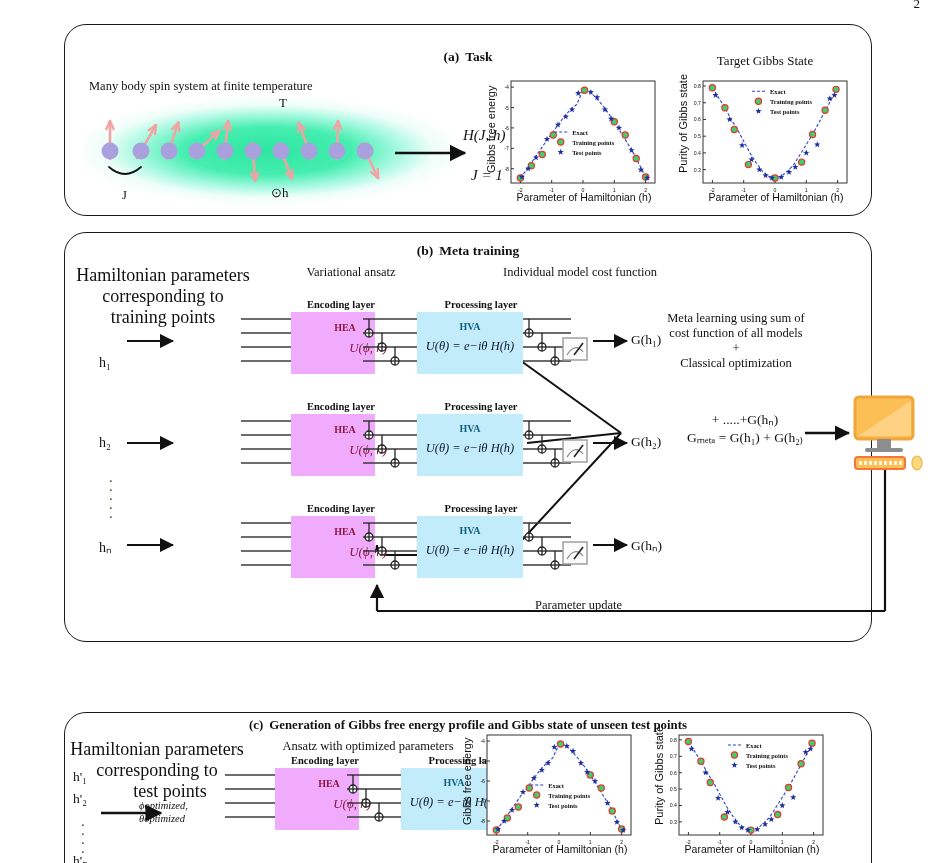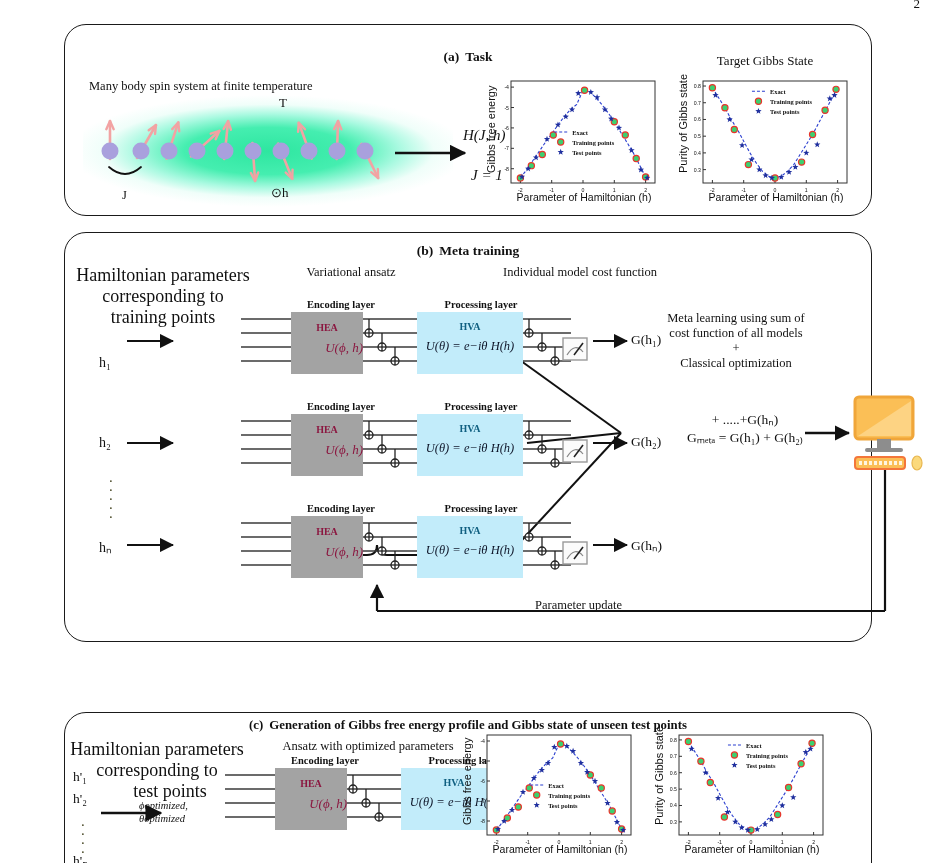--- a/index.html
+++ b/index.html
@@ -34,21 +34,21 @@
   .chart-wrap{position:absolute;}
   .chart-ylabel{position:absolute;font-family:"Liberation Sans",sans-serif;font-size:11px;
       writing-mode:vertical-rl;transform:rotate(180deg);white-space:nowrap;}
   .chart-xlabel{position:absolute;font-family:"Liberation Sans",sans-serif;font-size:10.5px;
       text-align:center;white-space:nowrap;}
 
   
   .side-text{position:absolute;font-size:18px;text-align:center;line-height:1.18;}
   .col-head{position:absolute;font-size:12.5px;text-align:center;white-space:nowrap;}
   .layer-head{position:absolute;font-weight:bold;font-size:10.5px;white-space:nowrap;text-align:center;margin-left:12px;}
-  .hea-box{position:absolute;background:#a3a3a3;}
+  .hea-box{position:absolute;background:#f0abfc;padding-left:12px;}
   .hva-box{position:absolute;background:#c2ecfa;}
   .hea-t1{position:absolute;font-weight:bold;font-size:10px;color:#8b1740;text-align:center;width:100%;}
   .hea-t2{position:absolute;font-size:13px;color:#8b1740;text-align:right;width:100%;font-family:"Liberation Serif",serif;font-style:italic;}
   .hva-t1{position:absolute;font-weight:bold;font-size:10px;color:#0f5f80;text-align:center;width:100%;}
   .hva-t2{position:absolute;font-size:12.5px;color:#0f172a;text-align:center;width:100%;font-family:"Liberation Serif",serif;font-style:italic;}
   .hparam{position:absolute;font-size:14px;font-family:"Liberation Serif",serif;}
   .dots{position:absolute;font-size:15px;line-height:9px;color:#4a4a28;}
   .gout{position:absolute;font-size:13.5px;font-family:"Liberation Serif",serif;white-space:nowrap;}
   #meta-text{position:absolute;left:546px;top:78px;width:250px;text-align:center;font-size:12.5px;line-height:1.2;}
   #gmeta{position:absolute;left:560px;top:178px;width:240px;text-align:center;font-size:13.5px;line-height:1.3;}

